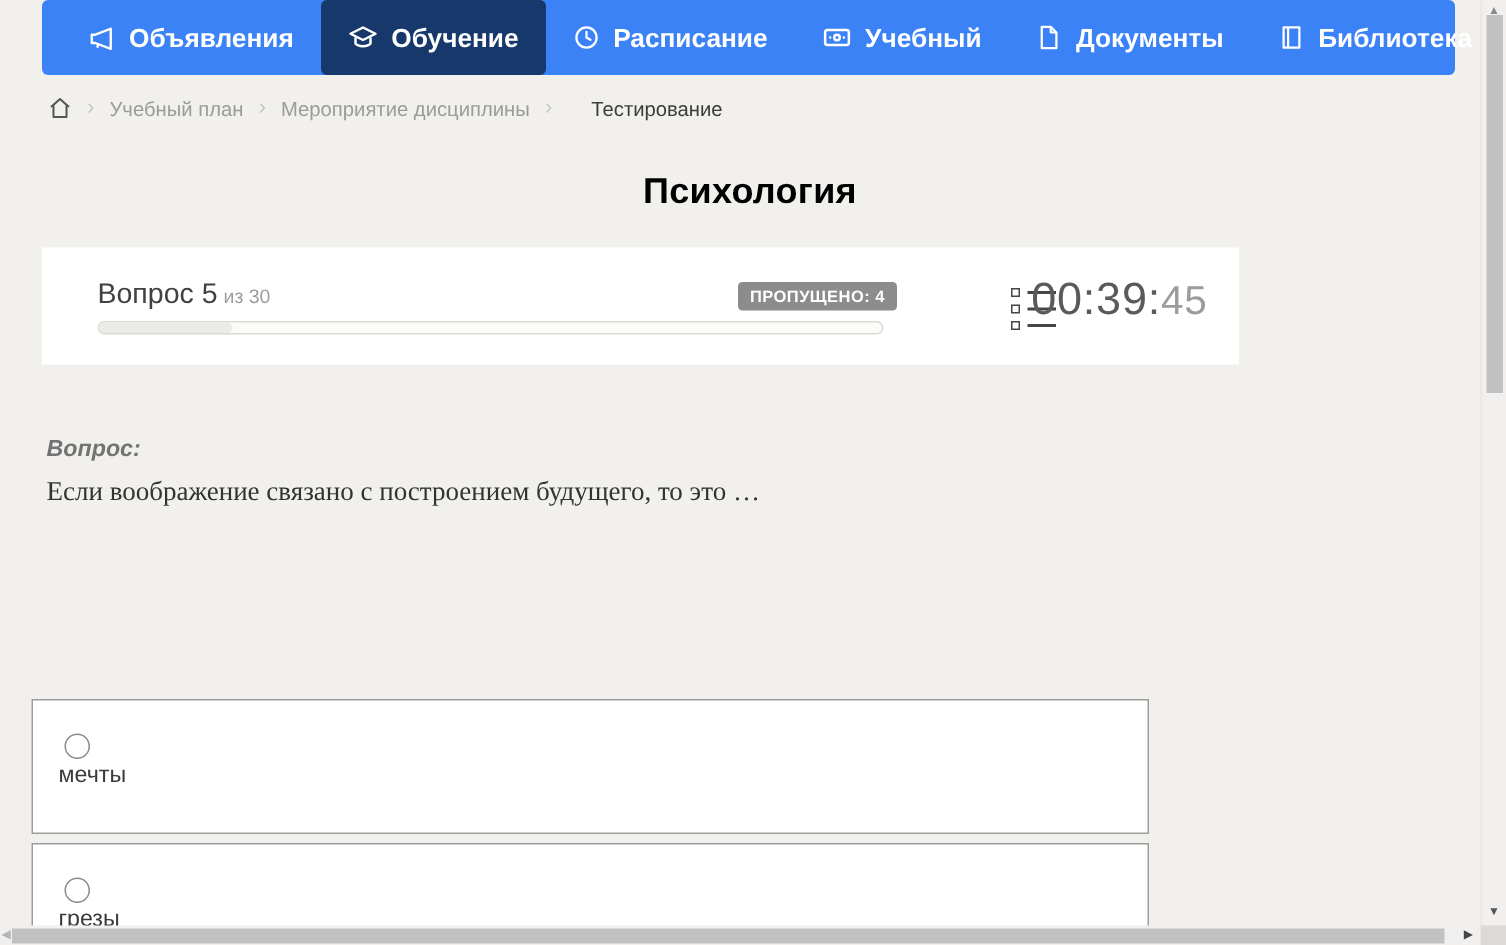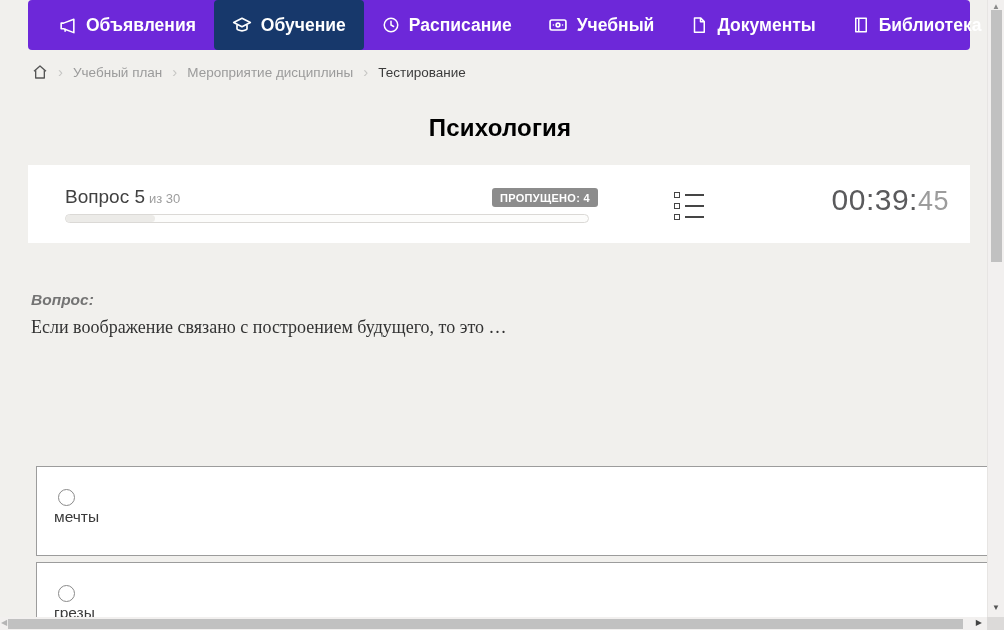--- a/index.html
+++ b/index.html
@@ -7,52 +7,52 @@
     width:1004px;height:630px;overflow:hidden;position:relative;
     background:#f1f0ed;
     font-family:"Liberation Sans", sans-serif;
     -webkit-font-smoothing:antialiased;
   }
   .stage{position:absolute;inset:0;width:1004px;height:630px;overflow:hidden;}
 
   
   .navbar{
     position:absolute;left:28px;top:0;width:942px;height:50px;
-    background:#6d28d9;border-radius:4px;
+    background:#3b82f6;border-radius:4px;
     display:flex;align-items:stretch;padding-left:12px;box-sizing:border-box;
   }
   .nav-item{
     display:flex;align-items:center;gap:9px;
     padding:0 18px;color:#ffffff;font-size:17.5px;font-weight:700;
     cursor:pointer;white-space:nowrap;border-radius:4px;
   }
   .nav-item.active{background:#17386b;}
   .nav-item svg{display:block;}
   .nav-gap{width:4px;}
   .chev-down{margin-left:2px;}
 
   
   .breadcrumb{
     position:absolute;left:32px;top:63px;display:flex;align-items:center;gap:10px;
     font-size:13.5px;color:#9b9b9b;
   }
   .crumb-sep{color:#c6c6c4;font-size:15px;line-height:1;transform:translateY(-1px);}
   .crumb-link{color:#9b9b9b;cursor:pointer;}
-  .crumb-current{color:#3c3c3c;font-weight:500;}
+  .crumb-current{color:#3c3c3c;font-weight:500;margin-left:16px;}
   .home-ic{transform:translateY(1px);cursor:pointer;}
 
   
   .page-title{
     position:absolute;left:0;top:114px;width:1000px;text-align:center;
     color:#000000;font-size:24px;font-weight:700;letter-spacing:.2px;
   }
 
   
   .quiz-card{
-    position:absolute;left:28px;top:165px;width:942px;height:78px;background:#ffffff;
+    position:absolute;left:28px;top:165px;width:798px;height:78px;background:#ffffff;
   }
   .q-num{position:absolute;left:37px;top:21px;font-size:19px;color:#414141;}
   .q-of{font-size:13px;color:#9d9d9d;margin-left:4px;}
   .skip-badge{
     position:absolute;left:464px;top:23px;
     background:#8c8c8c;color:#ffffff;font-size:11px;font-weight:700;
     padding:4px 8px 3px;border-radius:3px;letter-spacing:.3px;
   }
   .progress{
     position:absolute;left:37px;top:49px;width:522px;height:7px;
@@ -79,21 +79,21 @@
     font-family:"Liberation Serif", serif;font-size:18px;color:#333333;
   }
   .atype{
     position:absolute;left:31px;top:380px;font-size:15.5px;color:#343434;
   }
   .atype .atype-label{font-weight:700;font-style:italic;}
   .atype .atype-value{margin-left:5px;}
 
   
   .option{
-    position:absolute;left:36px;width:955px;background:#ffffff;
+    position:absolute;left:21px;width:745px;background:#ffffff;
     border:1px solid #9c9c9c;box-sizing:border-box;cursor:pointer;
   }
   .option.one{top:466px;height:90px;}
   .option.two{top:562px;height:90px;}
   .radio{
     position:absolute;left:21px;top:22px;width:15px;height:15px;border-radius:50%;
     border:1px solid #8a8a8a;background:#ffffff;cursor:pointer;
   }
   .opt-label{position:absolute;left:17px;top:41px;font-size:15.5px;color:#3a3a3a;}
 

